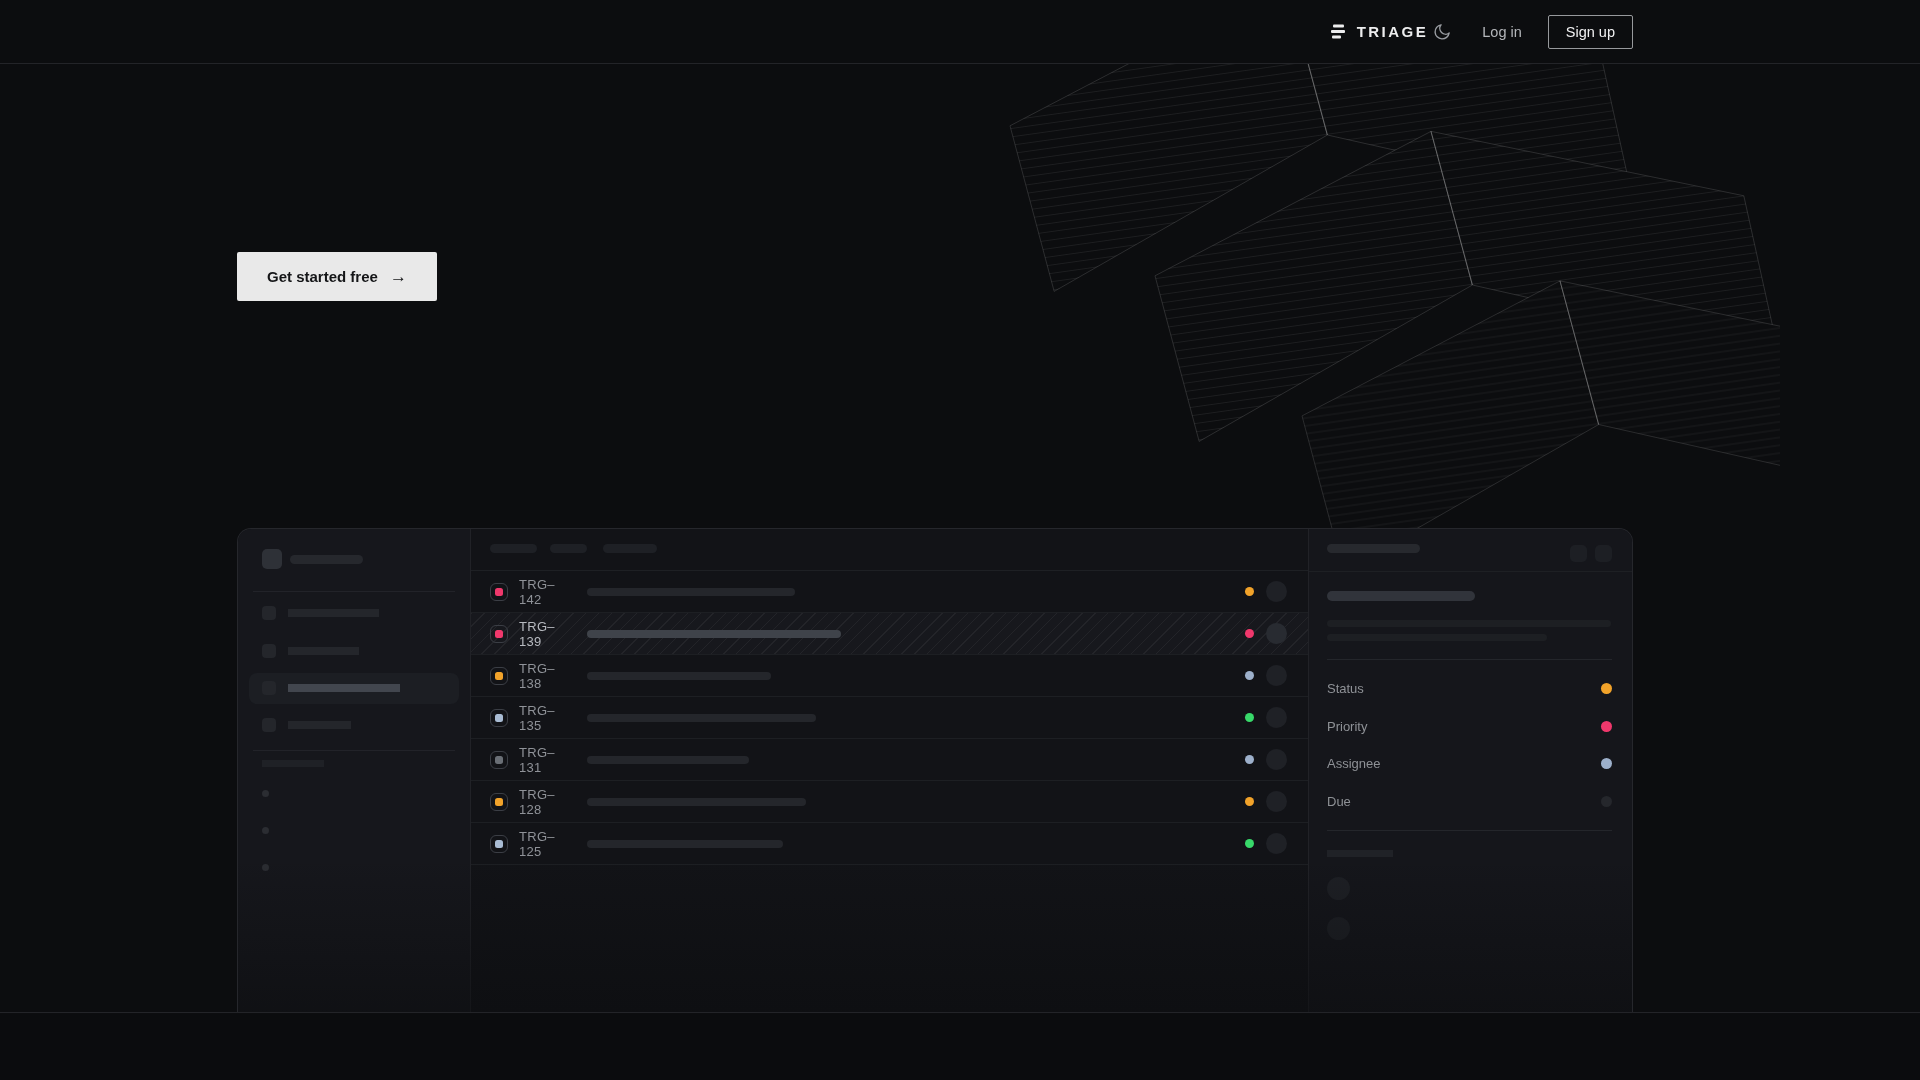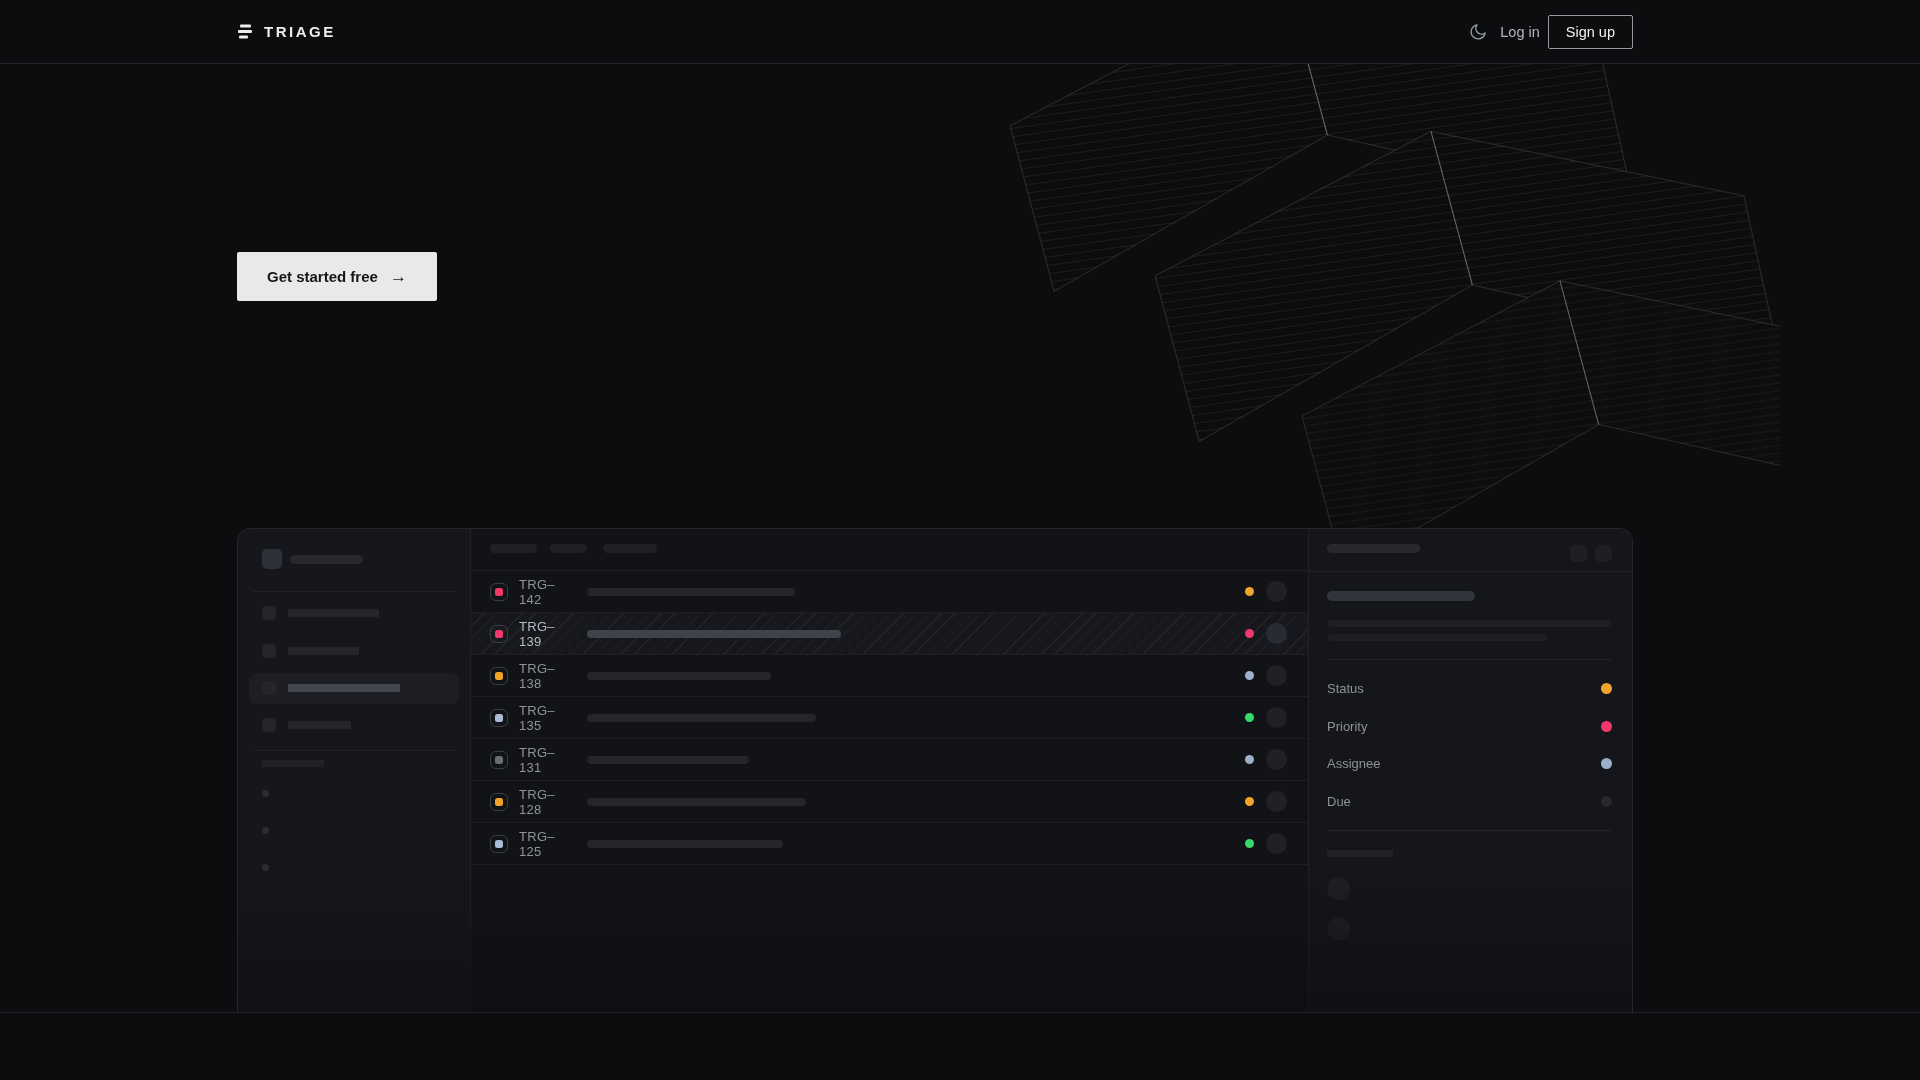--- a/index.html
+++ b/index.html
@@ -10,24 +10,24 @@
     color:#ececec;
     position:relative;
   }
   .container { width:1396px; margin-left:237px; }
 
   
   .nav {
     height:64px; border-bottom:1px solid #232428; position:relative; z-index:5;
     background:#0c0d0f;
   }
-  .nav .container { height:100%; display:flex; align-items:center; justify-content:space-between; }
+  .nav .container { height:100%; display:flex; align-items:center; justify-content:flex-end; }
   .brand { display:flex; align-items:center; gap:10px; cursor:pointer; }
   .brand-name { font-size:15px; font-weight:700; letter-spacing:2.5px; color:#ededee; }
-  .nav-right { display:flex; align-items:center; gap:8px; }
+  .nav-right { display:flex; align-items:center; gap:26px; }
   .theme-btn { background:none; border:none; cursor:pointer; display:flex; align-items:center; padding:4px; }
   .login { font-size:14.5px; color:#b4b6ba; text-decoration:none; cursor:pointer; }
   .signup {
     font-size:14.5px; color:#f1f1f2; background:transparent;
     border:1px solid #97999c; border-radius:2px; padding:8px 17px; cursor:pointer;
   }
 
   
   .hero { position:relative; height:949px; border-bottom:1px solid #232428; overflow:hidden; }
   .hero-deco { position:absolute; left:930px; top:-30px; width:850px; height:560px; pointer-events:none; }

